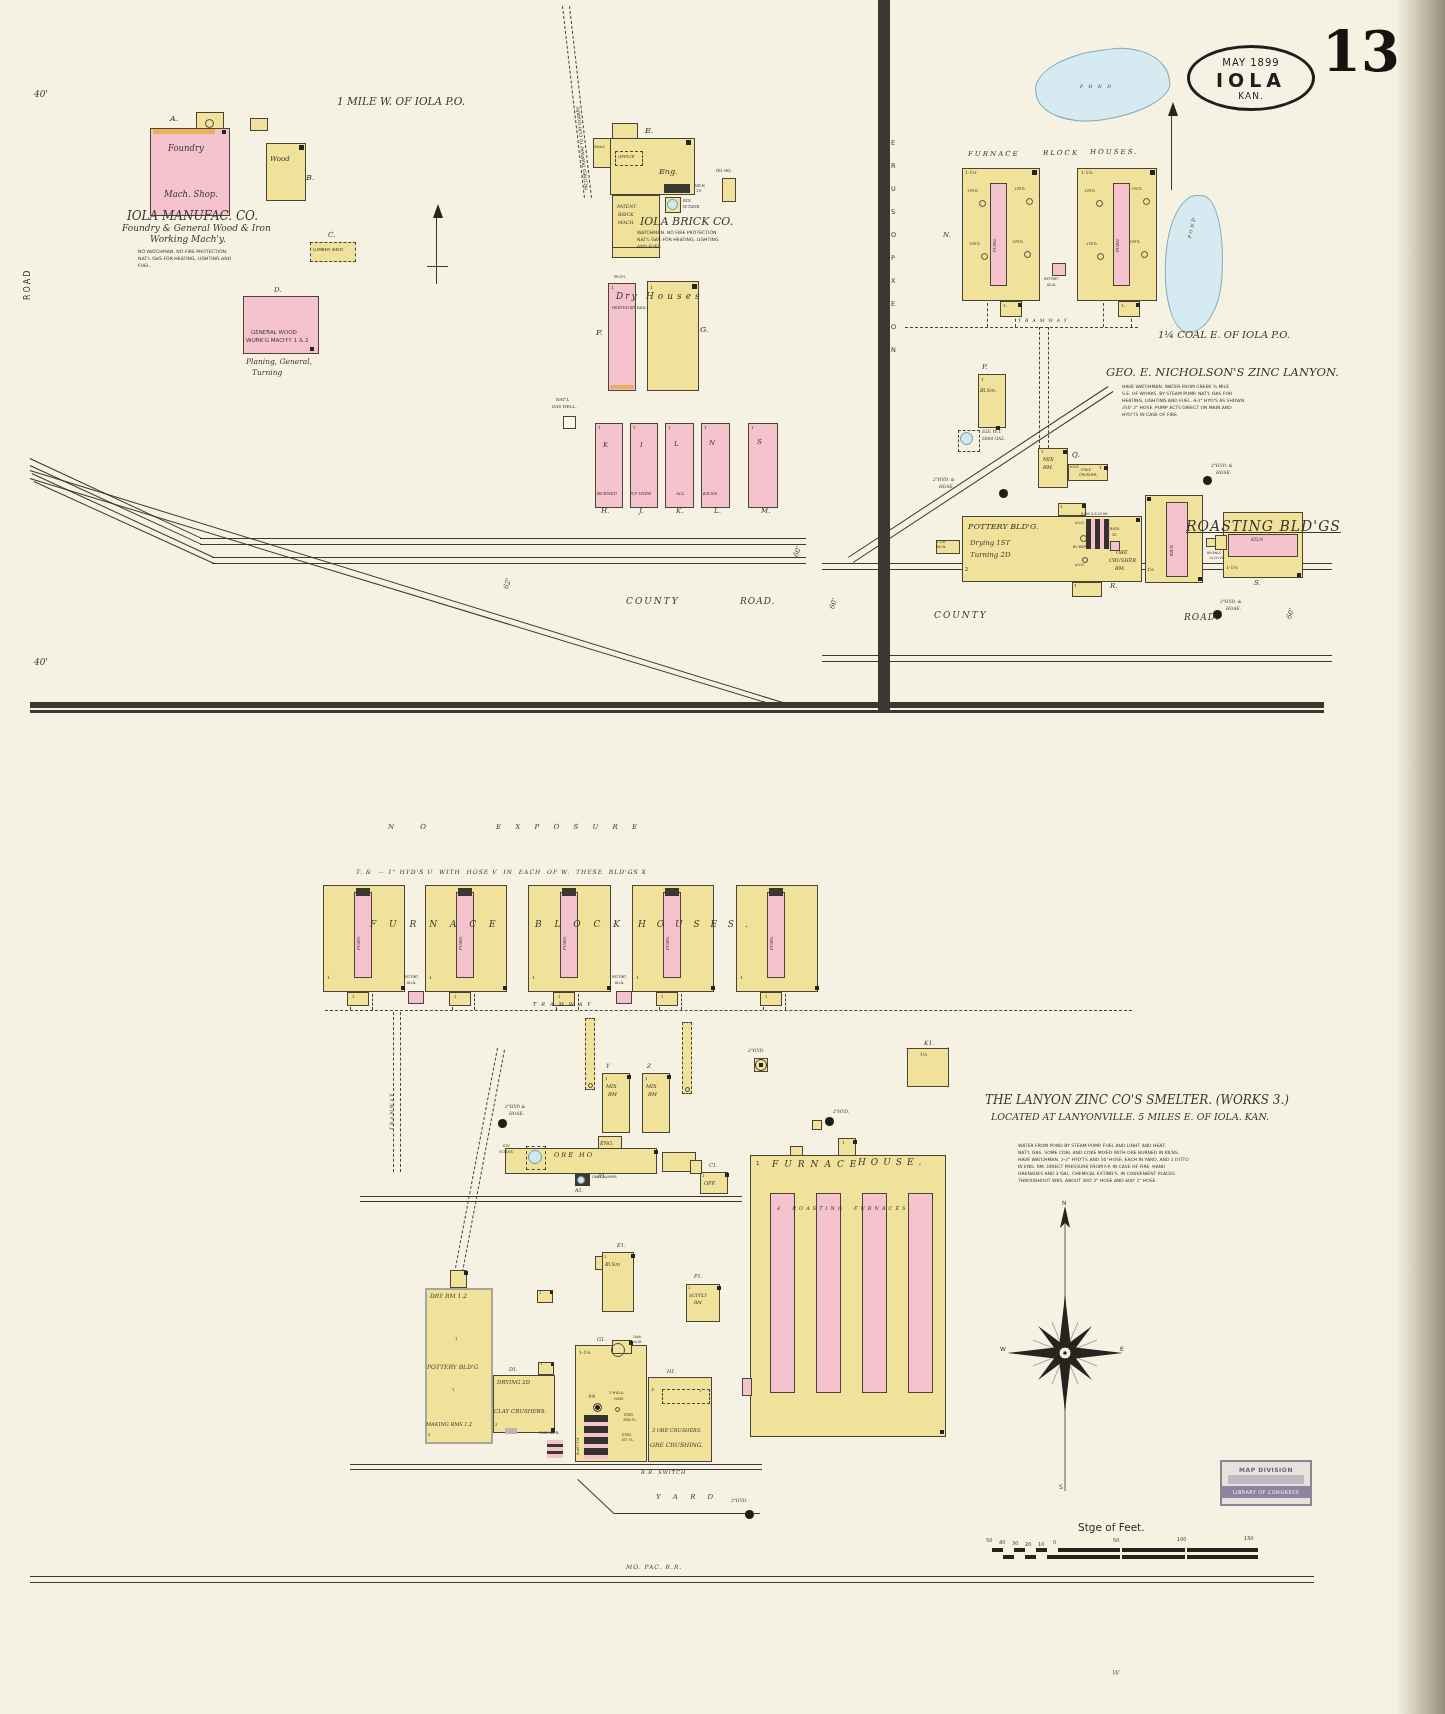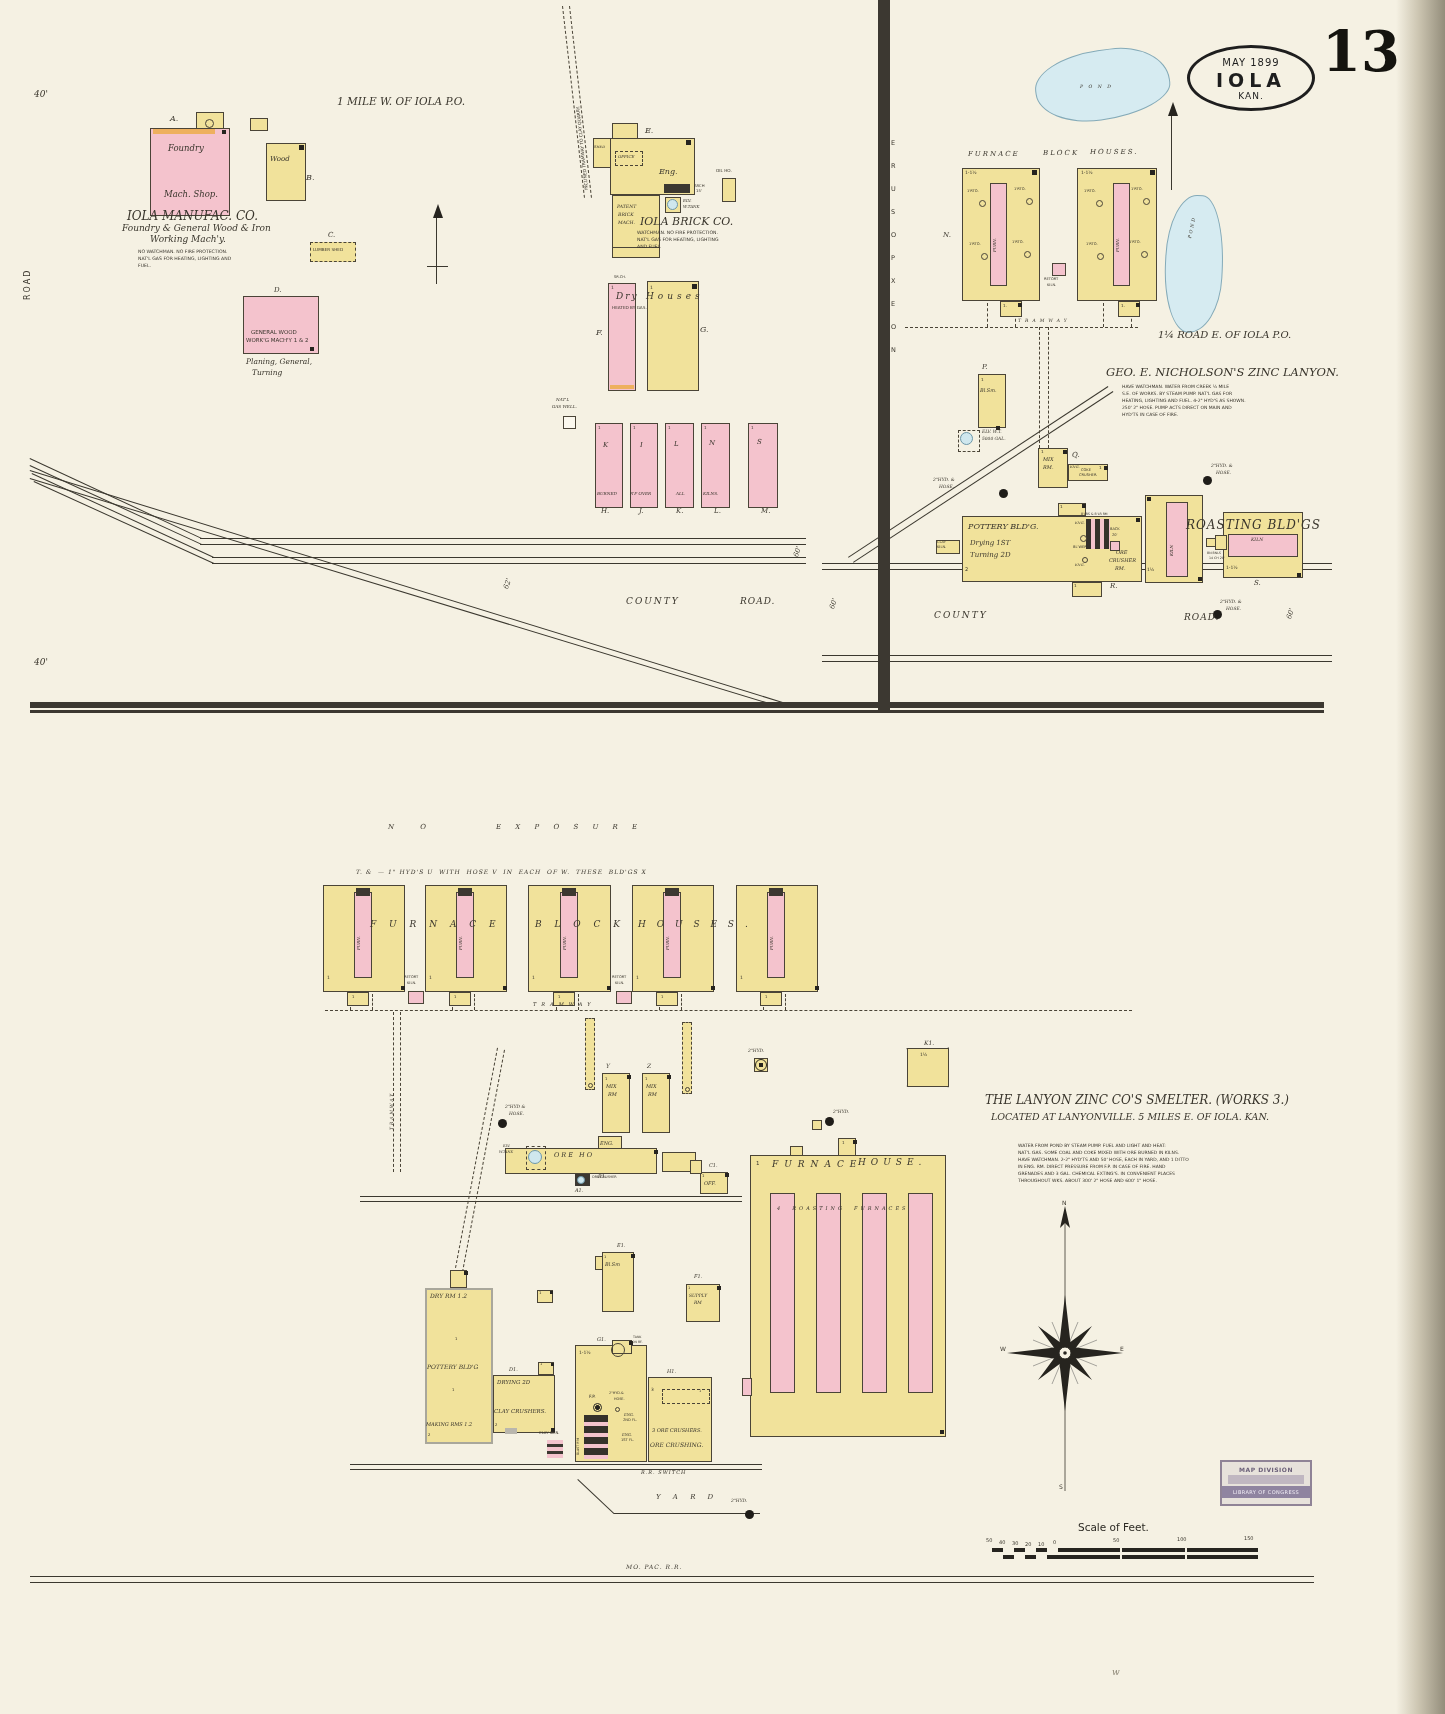--- a/index.html
+++ b/index.html
@@ -367,21 +367,21 @@
       <div class="lbl" style="left: 1131px; top: 188px; font-size: 3.6px;">1'RTO.</div>
       <div class="lbl" style="left: 1086px; top: 243px; font-size: 3.6px;">1'RTO.</div>
       <div class="lbl" style="left: 1129px; top: 241px; font-size: 3.6px;">1'RTO.</div>
       <div class="lbl i" style="left: 993px; top: 252px; font-size: 4px; transform: rotate(-90deg);">FURN.</div>
       <div class="lbl i" style="left: 1116px; top: 252px; font-size: 4px; transform: rotate(-90deg);">FURN.</div>
       <div class="lbl" style="left: 1044px; top: 278px; font-size: 3.6px;">RETORT</div>
       <div class="lbl" style="left: 1047px; top: 284px; font-size: 3.6px;">KILN.</div>
       <div class="lbl" style="left: 1003px; top: 304px; font-size: 4.2px;">1.</div>
       <div class="lbl" style="left: 1121px; top: 304px; font-size: 4.2px;">1.</div>
       <div class="lbl i" style="left: 1018px; top: 319px; font-size: 4.5px; letter-spacing: 4px;">TRAMWAY</div>
-      <div class="lbl i" style="left: 1158px; top: 330px; font-size: 10px;">1¼ ROAD E. OF IOLA P.O.</div>
+      <div class="lbl i" style="left: 1158px; top: 330px; font-size: 10px;">1¼ COAL E. OF IOLA P.O.</div>
       <div class="lbl i" style="left: 1106px; top: 366px; font-size: 11.5px;">GEO. E. NICHOLSON'S ZINC LANYON.</div>
       <div class="lbl" style="left: 1122px; top: 385px; font-size: 4.5px;">HAVE WATCHMAN. WATER FROM CREEK ½ MILE</div>
       <div class="lbl" style="left: 1122px; top: 392px; font-size: 4.5px;">S.E. OF WORKS. BY STEAM PUMP. NAT'L GAS FOR</div>
       <div class="lbl" style="left: 1122px; top: 399px; font-size: 4.5px;">HEATING, LIGHTING AND FUEL. 4-2" HYD'S AS SHOWN.</div>
       <div class="lbl" style="left: 1122px; top: 406px; font-size: 4.5px;">250' 2" HOSE. PUMP ACTS DIRECT ON MAIN AND</div>
       <div class="lbl" style="left: 1122px; top: 413px; font-size: 4.5px;">HYD'TS IN CASE OF FIRE.</div>
       <div class="lbl i" style="left: 982px; top: 364px; font-size: 7px;">P.</div>
       <div class="lbl" style="left: 981px; top: 378px; font-size: 4.2px;">1</div>
       <div class="lbl i" style="left: 980px; top: 388px; font-size: 5px;">Bl.Sm.</div>
       <div class="lbl i" style="left: 982px; top: 430px; font-size: 4.4px;">ELV. W.T.</div>
@@ -411,21 +411,21 @@
       <div class="lbl i" style="left: 1075px; top: 564px; font-size: 3.6px;">ENG.</div>
       <div class="lbl" style="left: 1110px; top: 528px; font-size: 3.6px;">BACK</div>
       <div class="lbl" style="left: 1112px; top: 534px; font-size: 3.6px;">20'</div>
       <div class="lbl i" style="left: 1116px; top: 550px; font-size: 5px;">ORE</div>
       <div class="lbl i" style="left: 1109px; top: 558px; font-size: 5px;">CRUSHER</div>
       <div class="lbl i" style="left: 1115px; top: 566px; font-size: 5px;">RM.</div>
       <div class="lbl" style="left: 1074px; top: 584px; font-size: 4.2px;">1</div>
       <div class="lbl i" style="left: 1110px; top: 583px; font-size: 7px;">R.</div>
       <div class="lbl" style="left: 937px; top: 541px; font-size: 3.6px;">CLAY</div>
       <div class="lbl" style="left: 937px; top: 546px; font-size: 3.6px;">KILN.</div>
-      <div class="lbl i" style="left: 1186px; top: 519px; font-size: 12px; letter-spacing: 1px;">ROASTING BLD'GS</div>
+      <div class="lbl i" style="left: 1186px; top: 519px; font-size: 14px; letter-spacing: 1px; text-decoration: underline;">ROASTING BLD'GS</div>
       <div class="lbl i" style="left: 1170px; top: 556px; font-size: 4.2px; transform: rotate(-90deg);">KILN</div>
       <div class="lbl" style="left: 1147px; top: 568px; font-size: 4.5px;">1½</div>
       <div class="lbl i" style="left: 1251px; top: 538px; font-size: 4.5px;">KILN</div>
       <div class="lbl" style="left: 1226px; top: 566px; font-size: 4.5px;">1-1½</div>
       <div class="lbl i" style="left: 1254px; top: 580px; font-size: 7px;">S.</div>
       <div class="lbl" style="left: 1207px; top: 552px; font-size: 3.2px;">BN BNLS</div>
       <div class="lbl" style="left: 1209px; top: 557px; font-size: 3.2px;">14 CH 20'</div>
       <div class="lbl i" style="left: 934px; top: 611px; font-size: 9px; letter-spacing: 2px;">COUNTY</div>
       <div class="lbl i" style="left: 1184px; top: 613px; font-size: 9px; letter-spacing: 1px;">ROAD.</div>
       <div class="lbl i" style="left: 829px; top: 608px; font-size: 7px; transform: rotate(-72deg);">60'</div>
@@ -564,21 +564,21 @@
     <line x1="97" y1="144" x2="33" y2="170" stroke="#555" stroke-width="0.5"></line>
     <line x1="78" y1="126" x2="52" y2="188" stroke="#555" stroke-width="0.5"></line>
     <line x1="52" y1="126" x2="78" y2="188" stroke="#555" stroke-width="0.5"></line>
     <line x1="33" y1="144" x2="97" y2="170" stroke="#555" stroke-width="0.5"></line>
     <polygon points="92,130 72,157 92,184 65,164 38,184 58,157 38,130 65,150" fill="#26241f"></polygon>
     <polygon points="65,99 71,151 123,157 71,163 65,215 59,163 7,157 59,151" fill="#26241f"></polygon>
     <circle cx="65" cy="157" r="6" fill="#f5f1e3" stroke="#26241f" stroke-width="1"></circle>
     <circle cx="65" cy="157" r="1.8" fill="#26241f"></circle>
   </svg>
 
-  <div id="scaleTitle" class="abs">Scale of Feet.</div>
+  <div id="scaleTitle" class="abs">Stge of Feet.</div>
   <div id="scaleBar" class="abs">
     <div class="row ckA"></div>
     <div class="row ckB"></div>
     <div class="row sA"></div>
     <div class="row sB"></div>
     <div class="gap" style="left:128px"></div>
     <div class="gap" style="left:193px"></div>
   </div>
 
   <div id="locStamp" class="abs">

